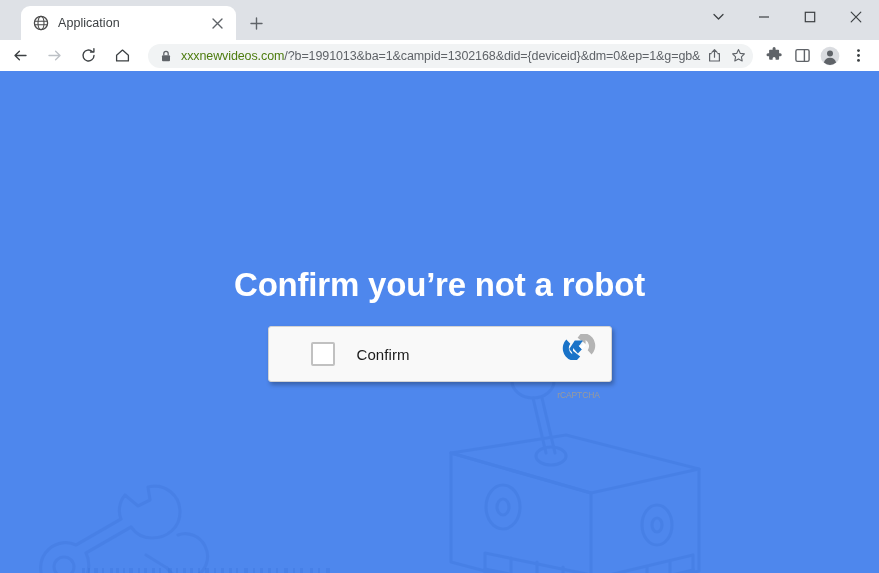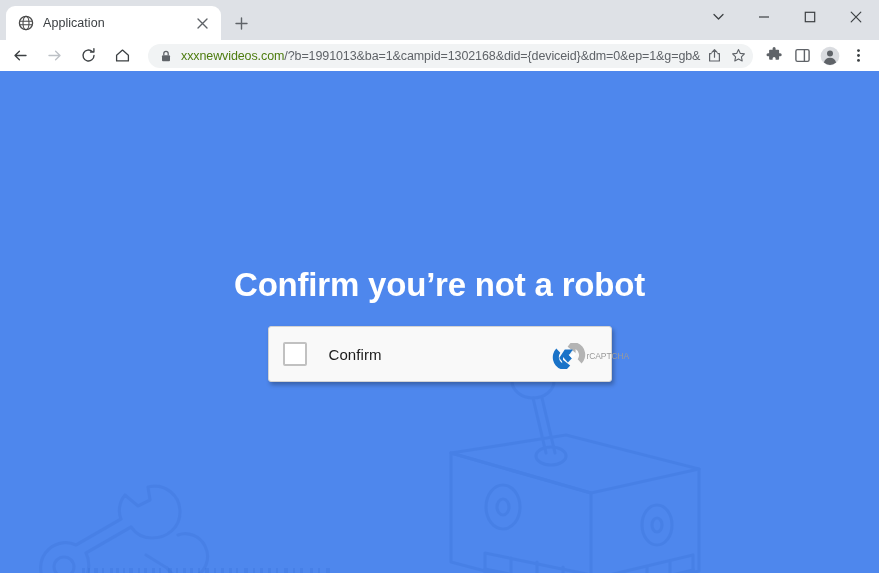--- a/index.html
+++ b/index.html
@@ -20,21 +20,21 @@
     flex-direction: column;
     background: #ffffff;
   }
 
   
   .tabstrip {
     height: 40px;
     background: #dee1e6;
     display: flex;
     align-items: flex-end;
-    padding-left: 6px;
+    padding-left: 21px;
     position: relative;
     flex: 0 0 40px;
   }
 
   .tab {
     width: 215px;
     height: 34px;
     background: #ffffff;
     border-radius: 9px 9px 0 0;
     display: flex;
@@ -244,21 +244,21 @@
     margin-top: 25px;
     width: 344px;
     height: 56px;
     background: #f9f9f9;
     border: 1px solid #d3d3d3;
     border-radius: 3px;
     display: flex;
     align-items: center;
     box-shadow: 2px 3px 4px rgba(0,0,0,0.28);
     position: relative;
-    padding-left: 14px;
+    padding-left: 42px;
   }
 
   .captcha-checkbox {
     width: 24px;
     height: 24px;
     background: #ffffff;
     border: 2px solid #c1c1c1;
     border-radius: 2px;
     flex: 0 0 24px;
   }
@@ -271,23 +271,24 @@
     letter-spacing: 0.1px;
   }
 
   .captcha-brand {
     position: absolute;
     right: 4px;
     top: 2px;
     width: 56px;
     height: 52px;
     display: flex;
-    flex-direction: row;
+    flex-direction: column;
     align-items: center;
     justify-content: flex-start;
+    gap: 26px;
   }
 
   .brand-logo {
     width: 36px;
     height: 32px;
     display: block;
     margin-top: 2px;
   }
 
   .brand-text {

